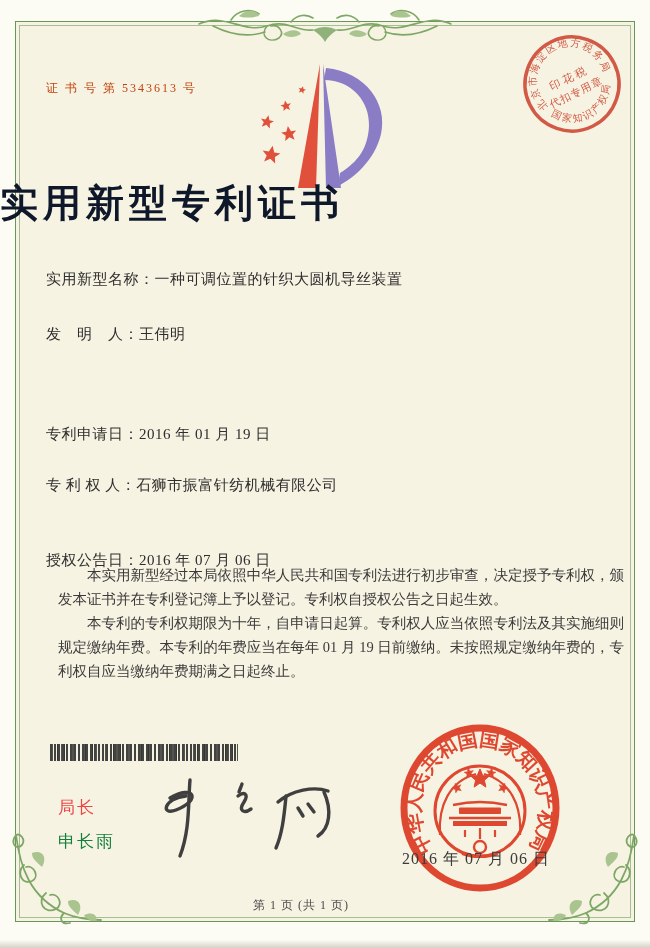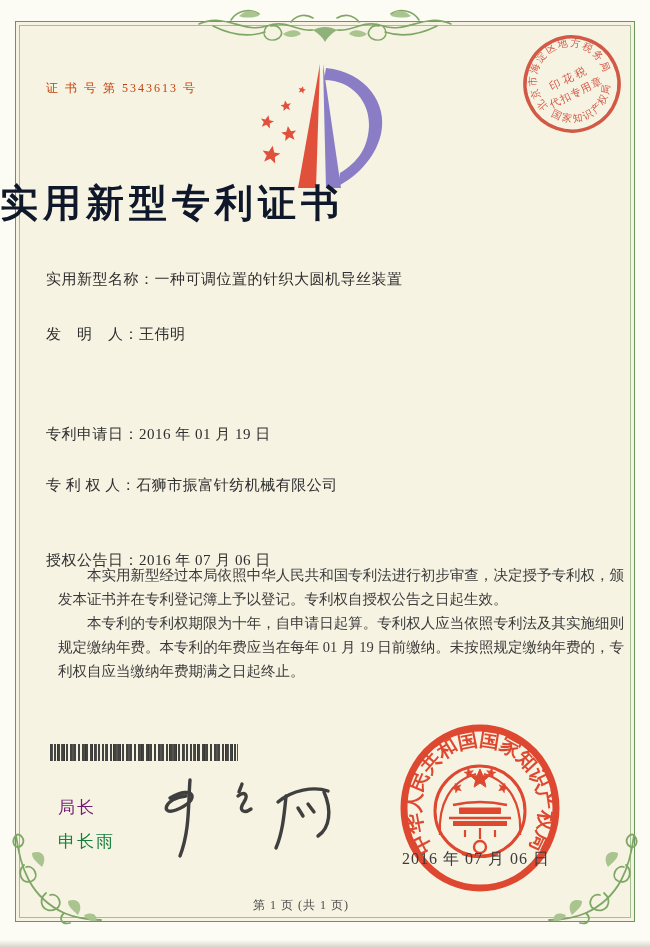--- a/index.html
+++ b/index.html
@@ -22,21 +22,21 @@
   .field-label { color:#2e2e2e; }
   .field-value { color:#2e2e2e; }
   .body-text { left:46px; width:566px; top:563px; font-size:14.5px; line-height:24px;
           color:#3a3a3a; text-align:justify;margin-left:12px; }
   .body-text p { text-indent:2em; }
   .barcode { left:50px; top:744px; width:188px; height:17px; opacity:.88;
           background-image:
             repeating-linear-gradient(90deg,#2b2b2b 0 2px, transparent 2px 4px),
             repeating-linear-gradient(90deg,#1c1c1c 0 1px, transparent 1px 7px),
             repeating-linear-gradient(90deg,#3d3d3d 0 3px, transparent 3px 11px); }
-  .sig-title { left:58px; top:796px; font-size:17px; color:#701a75; letter-spacing:2px;
+  .sig-title { left:58px; top:796px; font-size:17px; color:#ef4444; letter-spacing:2px;
           font-family:"Liberation Sans","DejaVu Sans",sans-serif; }
   .sig-name  { left:58px; top:830px; font-size:17px; color:#15803d; letter-spacing:2px;
           font-family:"Liberation Sans","DejaVu Sans",sans-serif; }
   .signature-svg { left:138px; top:766px; }
   .seal-svg { left:396px; top:721px; opacity:.93; }
   .seal-date { left:402px; top:849px; font-size:16px; color:#3b3b3b; letter-spacing:1px;
           white-space:nowrap; z-index:6; }
   .stamp-svg { left:517px; top:29px; transform:rotate(-26deg); opacity:.9; }
   .footer { left:0; width:594px; top:897px; text-align:center; font-size:12px;
           color:#4a4a4a; letter-spacing:1px;padding-left:8px; }

